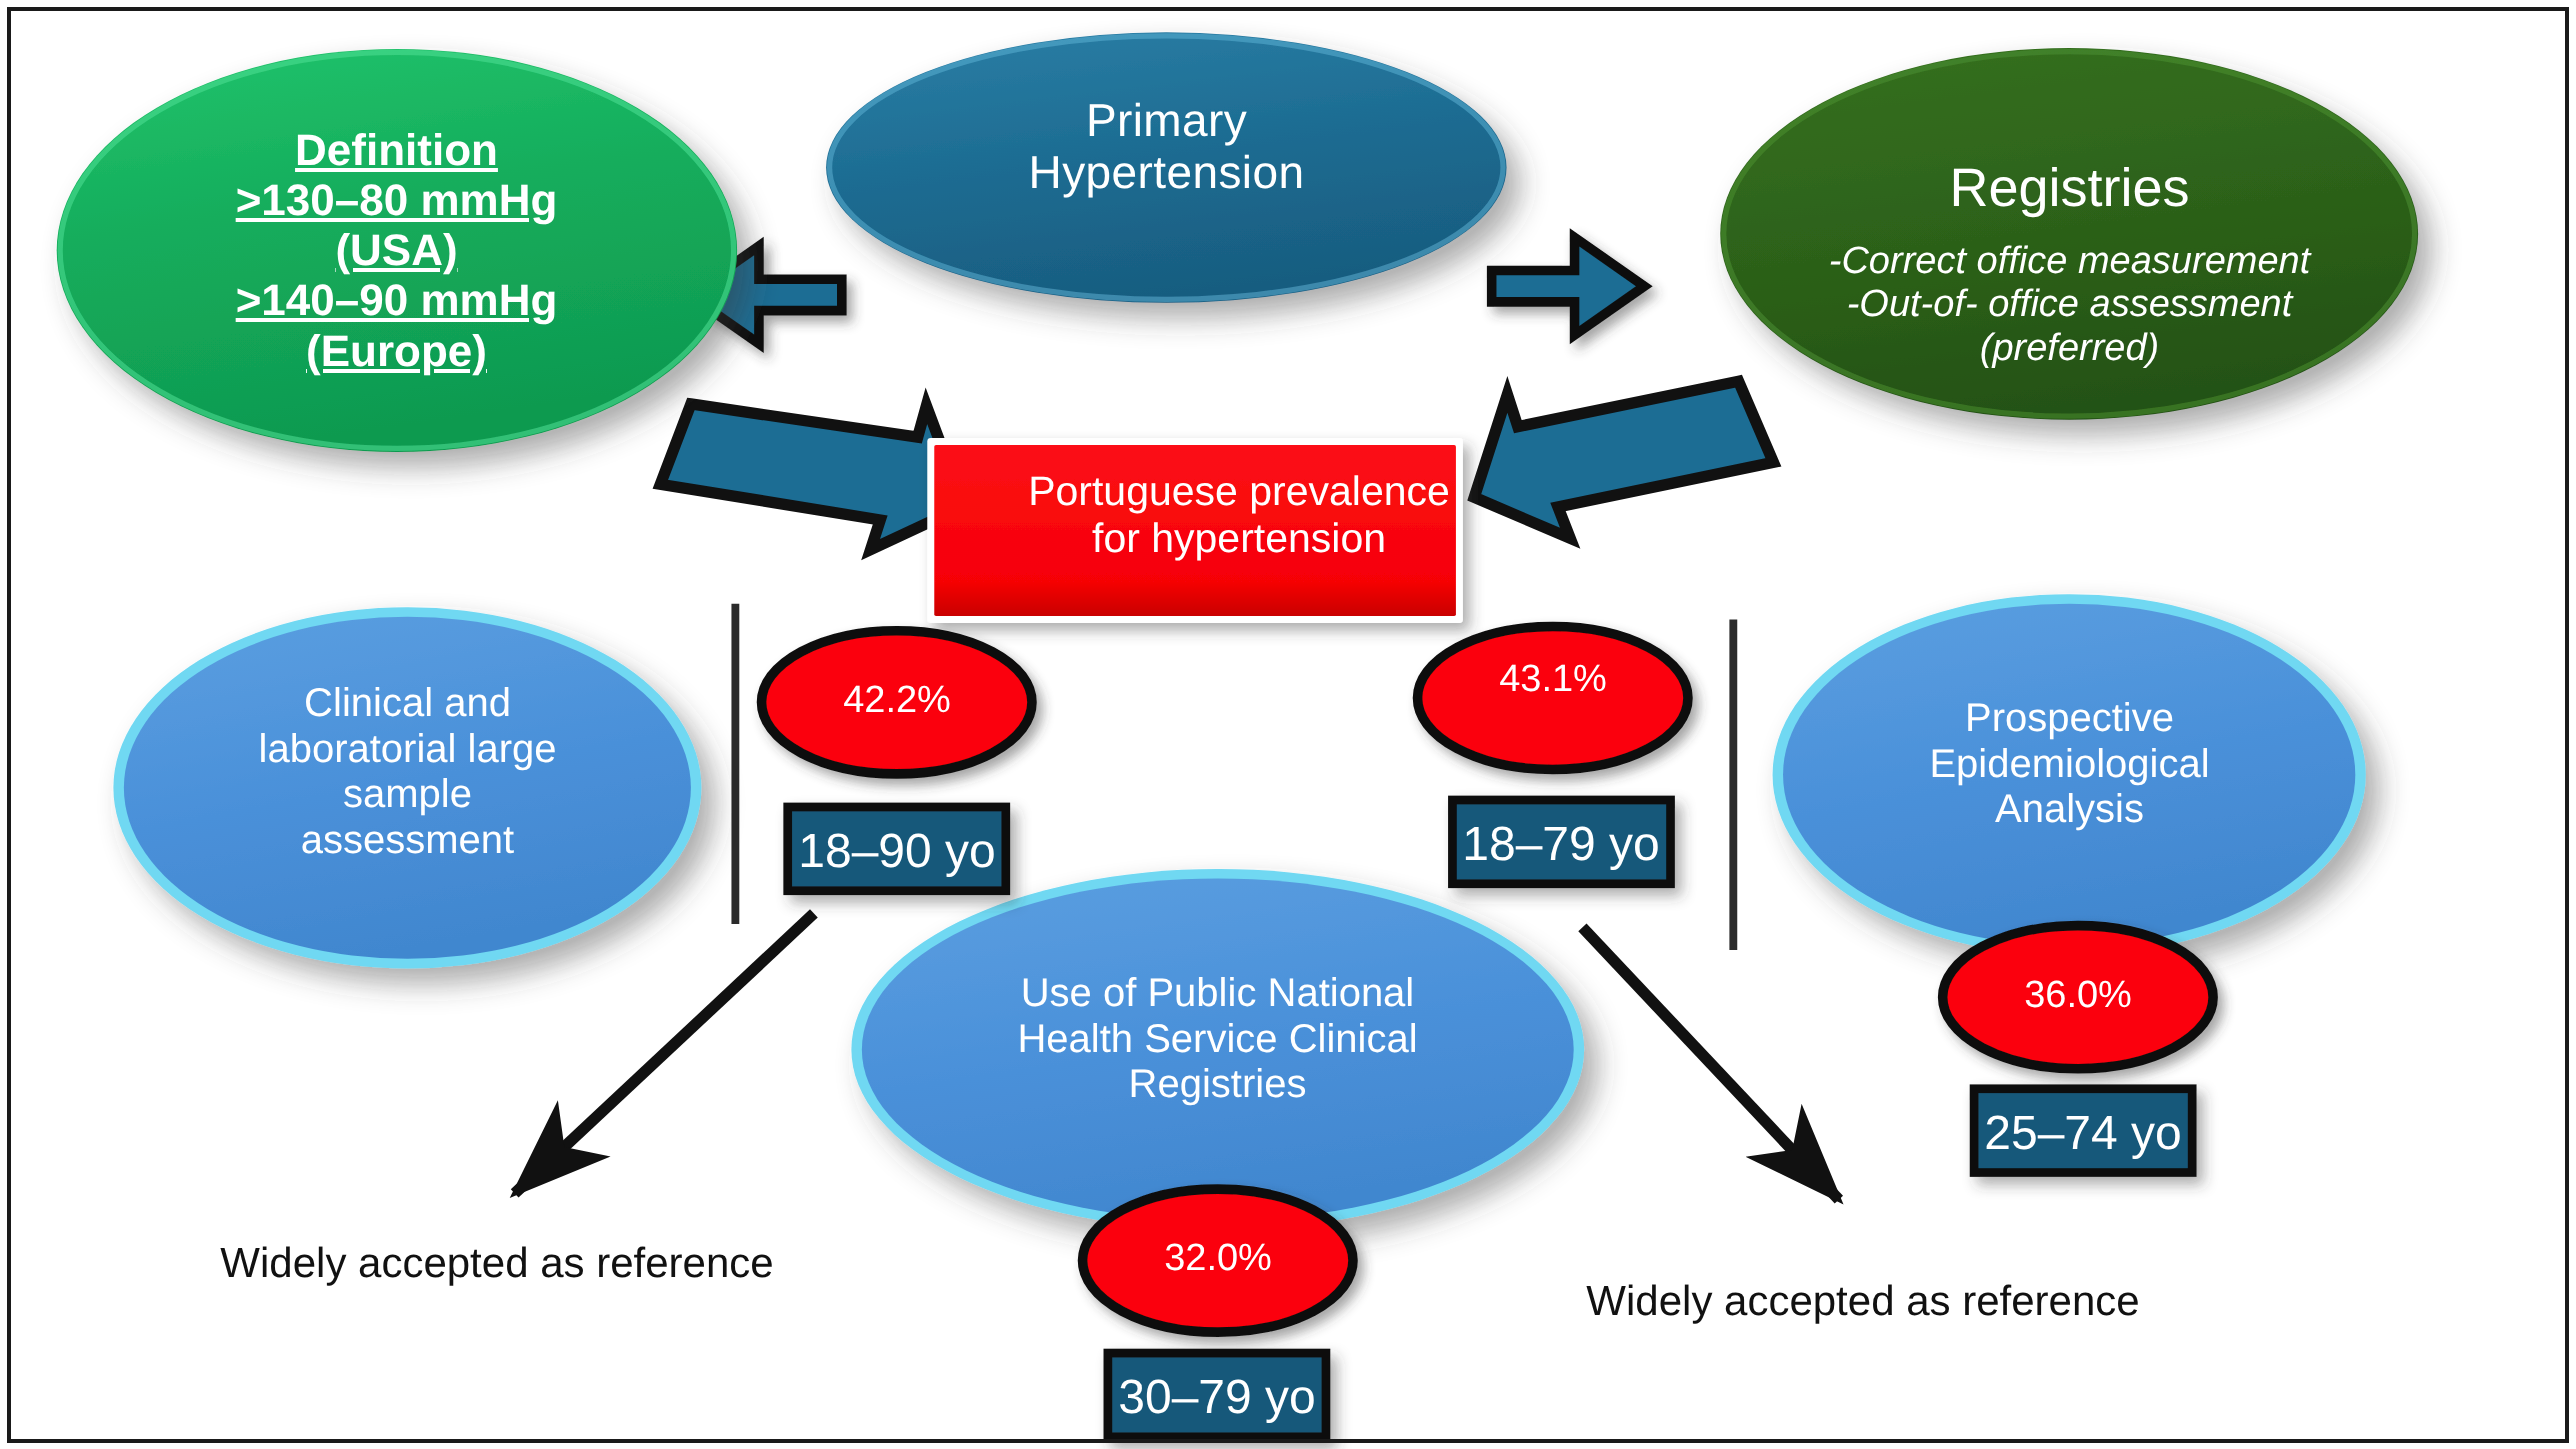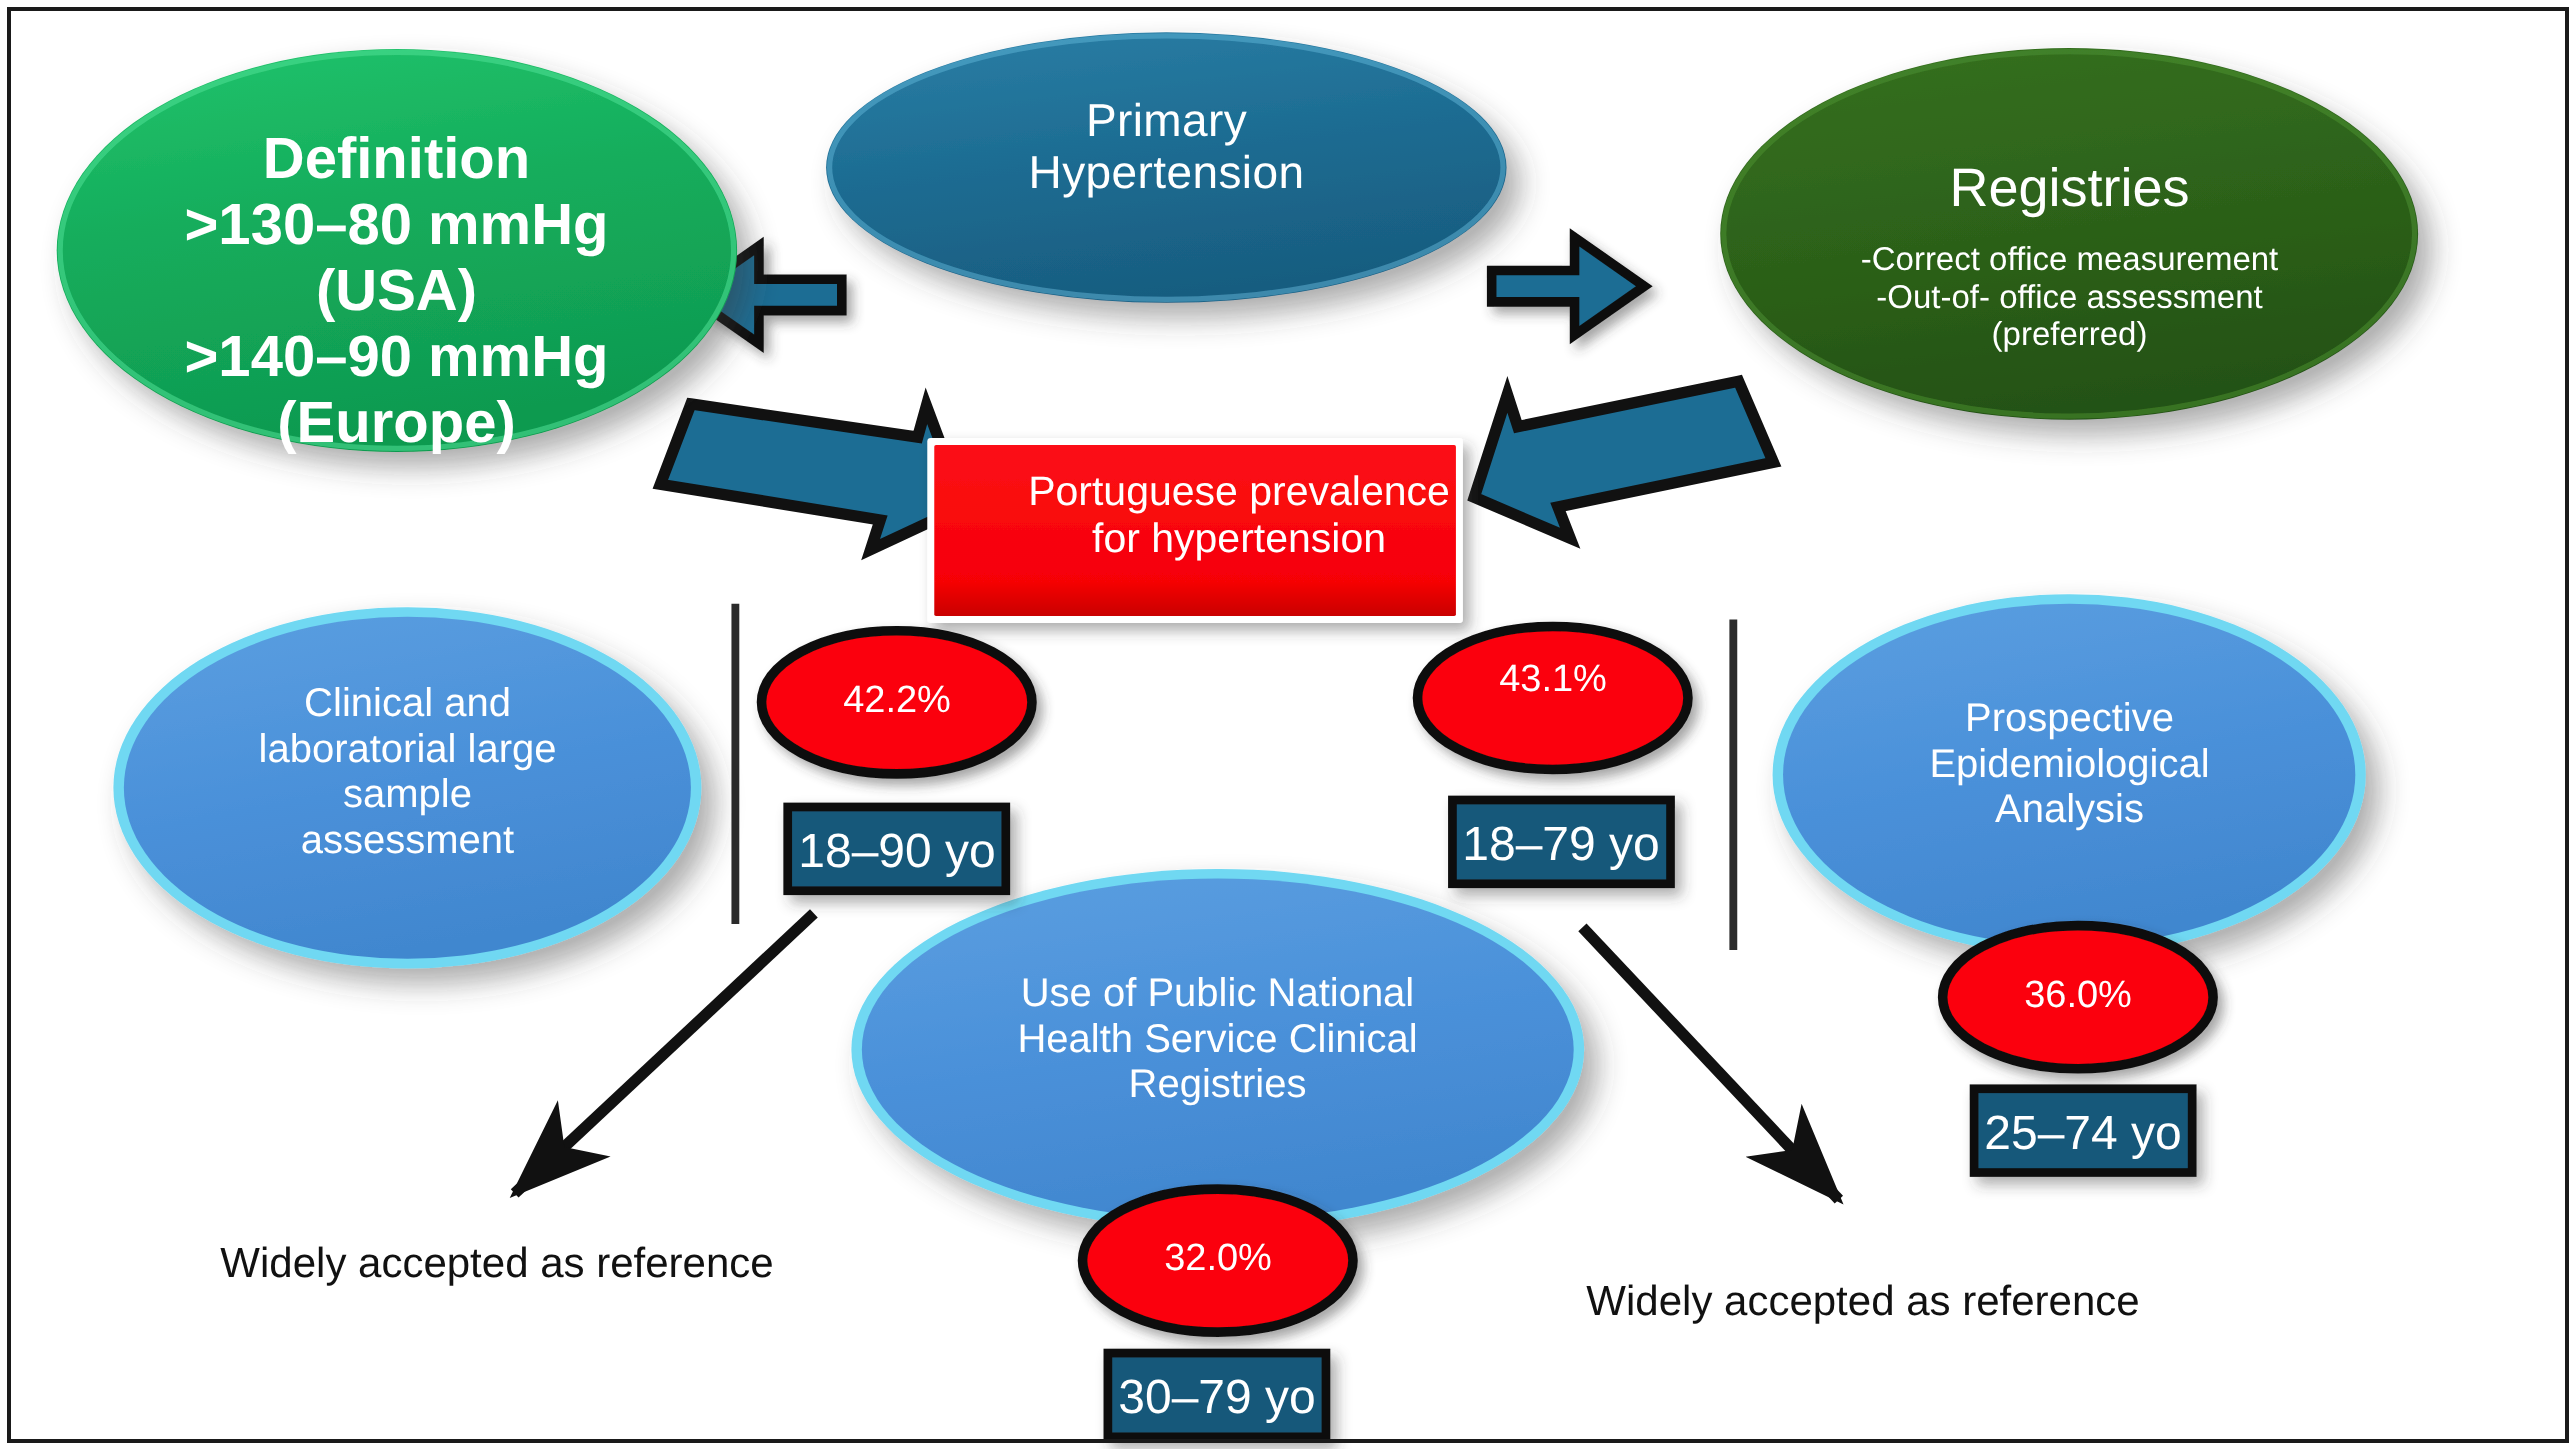--- a/index.html
+++ b/index.html
@@ -46,30 +46,32 @@
     pointer-events: none;
     text-rendering: geometricPrecision;
   }
 
   .t-center-title {
     font-size: 46px;
     font-weight: normal;
     letter-spacing: 0.4px;
   }
   .t-definition {
-    font-size: 58px;
+    font-size: 44px;
     font-weight: bold;
+    text-decoration: underline;
   }
   .t-diagnosis-title {
     font-size: 54px;
     font-weight: normal;
   }
   .t-diagnosis-body {
-    font-size: 33px;
-    font-weight: normal;
+    font-size: 38px;
+    font-weight: normal;
+    font-style: italic;
   }
   .t-redbox {
     font-size: 41px;
     font-weight: normal;
     margin-left: 44px;
   }
   .t-ellipse-blue {
     font-size: 40px;
     font-weight: normal;
   }

